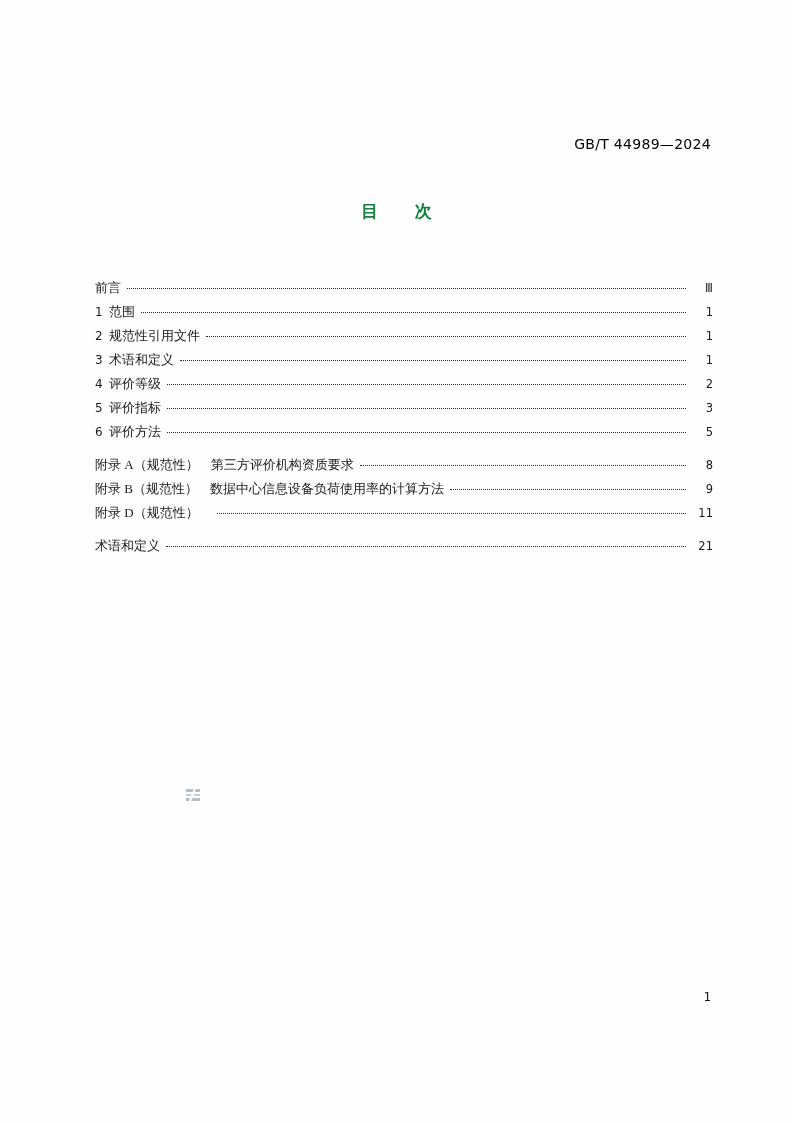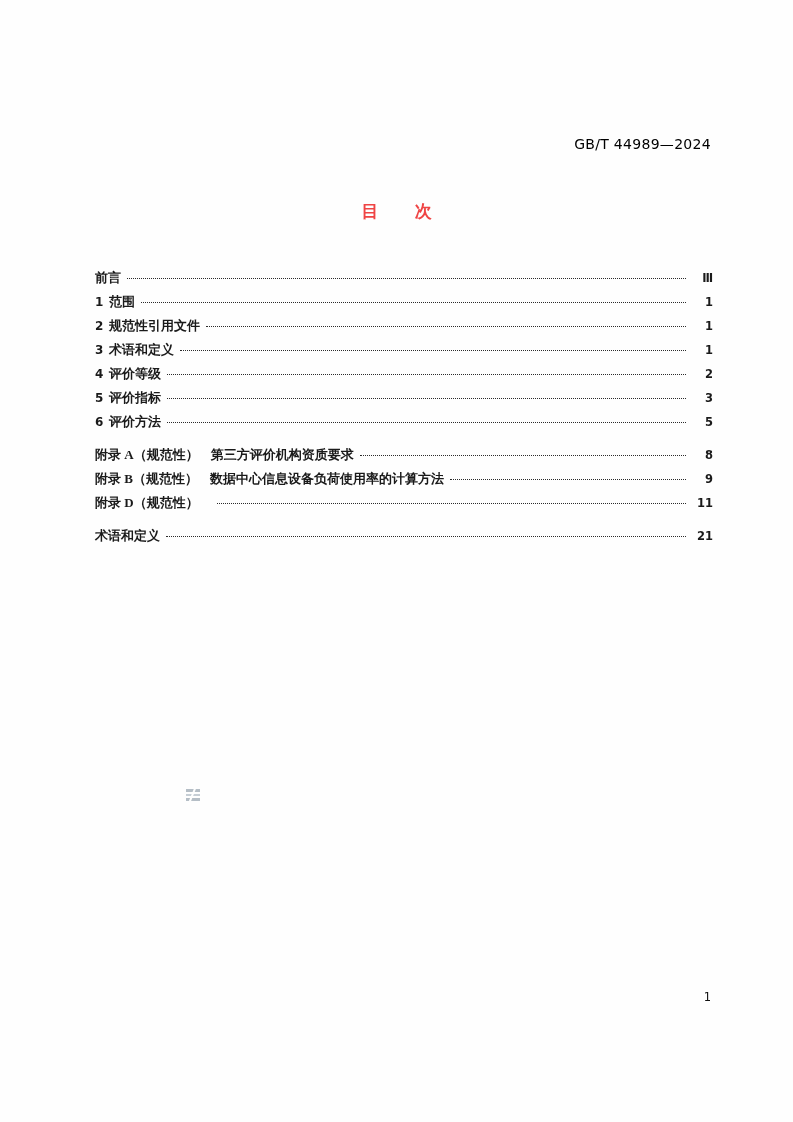--- a/index.html
+++ b/index.html
@@ -33,35 +33,34 @@
     white-space: nowrap;
   }
 
   
   .toc-title {
     position: absolute;
     top: 200px;
     left: 0;
     right: 0;
     text-align: center;
-    font-family: Liberation Serif, serif;
+    font-family: Liberation Sans, sans-serif;
     font-size: 17px;
     font-weight: bold;
     letter-spacing: 16px;
-    color: #ef4444;
+    color: #15803d;
     text-indent: 16px;
   }
 
   
   .toc {
     position: absolute;
-    top: 266px;
+    top: 276px;
     left: 95px;
     width: 618px;
-    font-weight: bold;
   }
   .toc-row {
     display: flex;
     align-items: baseline;
     font-size: 13px;
     line-height: 24px;
     color: #1a1a1a;
     white-space: nowrap;
   }
   .toc-row.gap-top { margin-top: 9px; }

